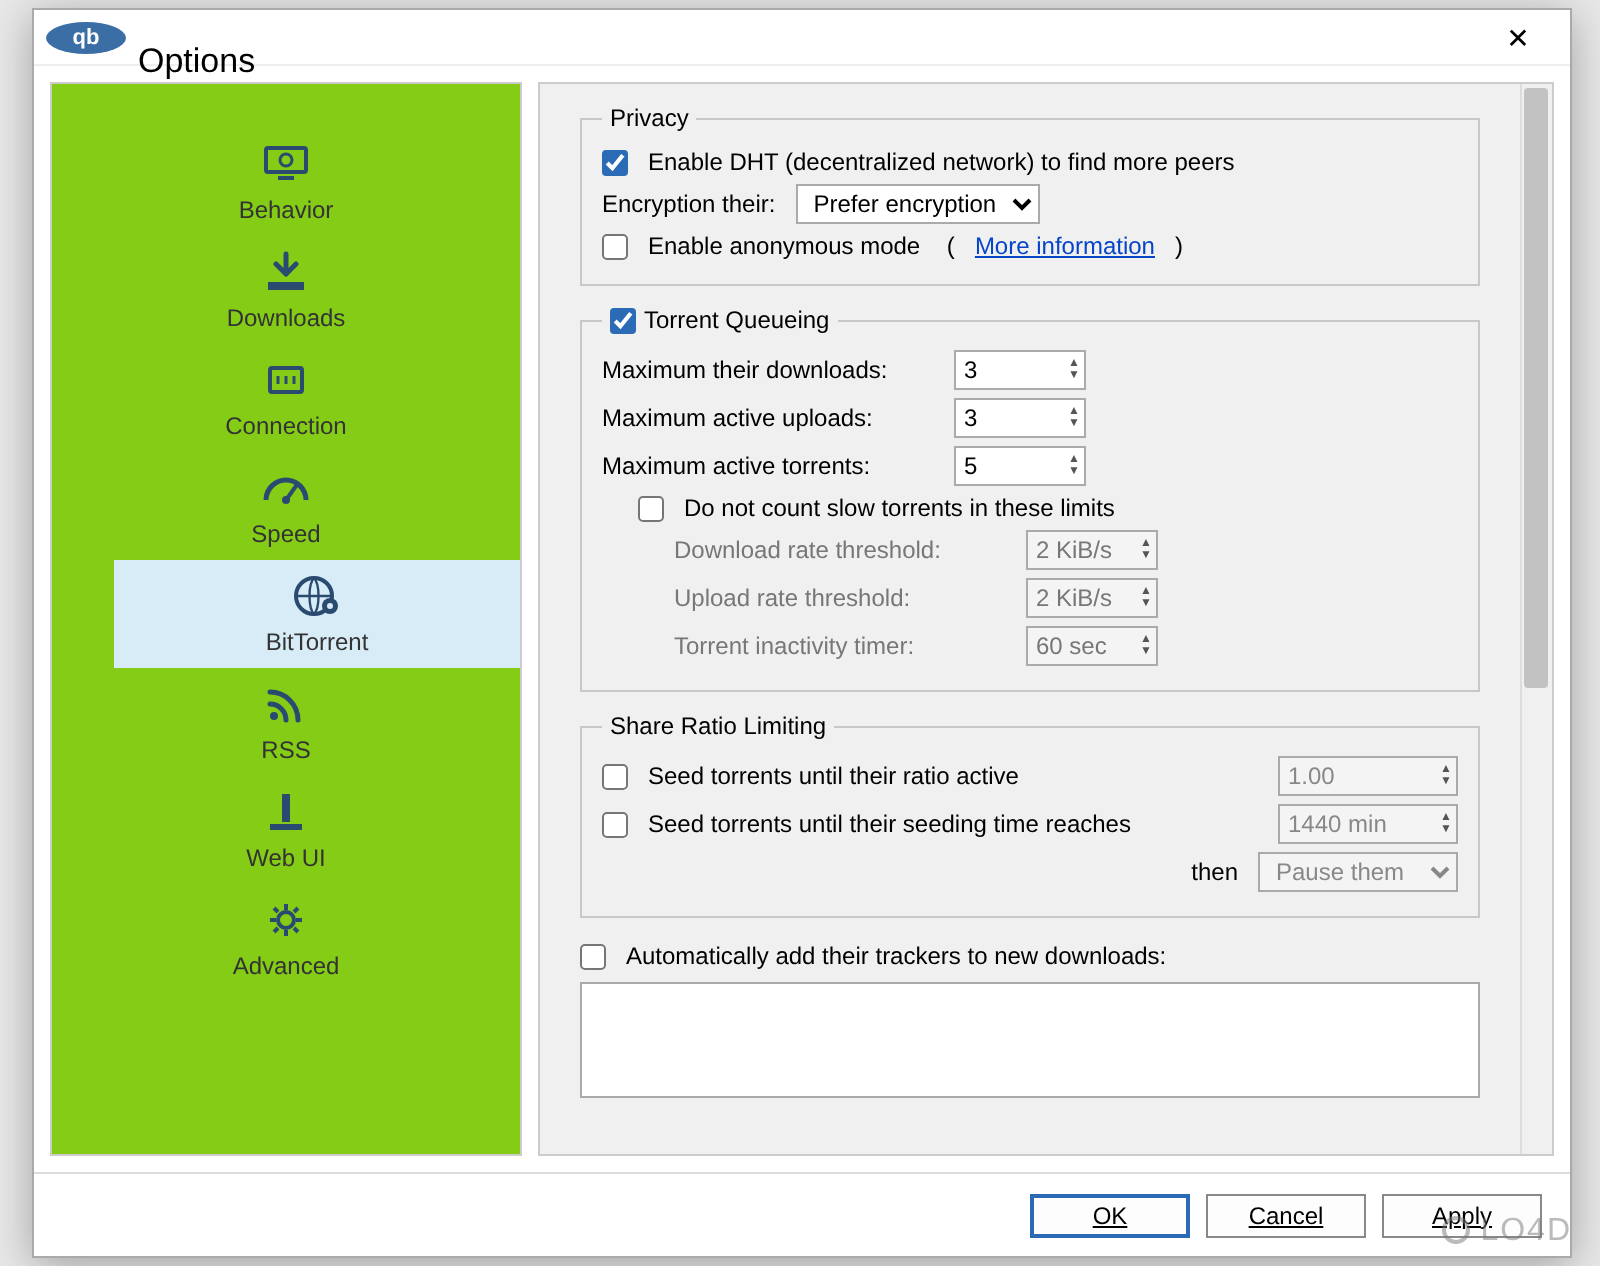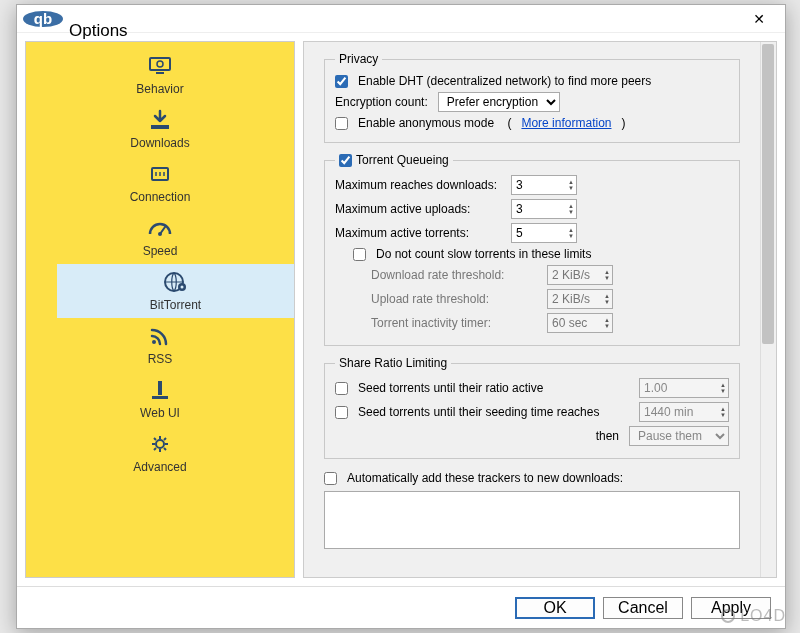--- a/index.html
+++ b/index.html
@@ -28,21 +28,21 @@
   display: flex;
   align-items: center;
   padding: 0 6px;
   border-bottom: 1px solid #eee;
 }
 .titlebar .app-icon {
   width: 40px; height: 16px;
   border-radius: 50%;
   background: #3b6ea5;
   color: #fff;
-  font-size: 15px;
+  font-size: 11px;
   font-weight: bold;
   display: flex;
   align-items: center;
   justify-content: center;
   margin-right: 6px;
 }
 .titlebar .title { flex: 1; font-size: 17px; margin-top: 24px; }
 .titlebar .close {
   width: 40px; height: 26px;
   display: flex; align-items: center; justify-content: center;
@@ -50,25 +50,25 @@
   cursor: pointer;
 }
 .body {
   flex: 1;
   display: flex;
   padding: 8px;
   gap: 8px;
   overflow: hidden;
 }
 .sidebar {
-  width: 270px;
+  width: 236px;
   border: 1px solid #ccc;
-  background: #fde047;
+  background: #84cc16;
   overflow-y: auto;
-  padding: 6px 0;
+  padding: 22px 0;
 }
 .side-item {
   display: flex;
   flex-direction: column;
   align-items: center;
   padding: 4px 0 6px;
   cursor: pointer;
   color: #333;
 }
 .side-item.selected {
@@ -177,23 +177,24 @@
   justify-content: flex-end;
   align-items: center;
   gap: 8px;
   padding: 0 14px;
 }
 .btn {
   min-width: 80px;
   height: 22px;
   border: 1px solid #888;
   background: #fdfdfd;
-  font-size: 16px;
+  font-size: 12px;
   font-family: inherit;
   cursor: pointer;
+  text-decoration: underline;
 }
 .btn.primary { border: 2px solid #2b6bb5; }
 
 .label-spin { display: flex; align-items: center; gap: 6px; }
 .label-spin .lbl { min-width: 170px; text-align: left; }
 
 .watermark {
   position: absolute;
   right: 14px; bottom: 8px;
   font-size: 16px;
@@ -306,39 +307,39 @@
     <div class="content-wrap">
       <div class="content">
 
         <fieldset class="group">
           <legend>Privacy</legend>
           <div class="row">
             <input type="checkbox" checked="" style="">
             <span>Enable DHT (decentralized network) to find more peers</span>
           </div>
           <div class="row">
-            <span>Encryption count:</span>
+            <span>Encryption their:</span>
             <select>
               <option>Prefer encryption</option>
             </select>
           </div>
           <div class="row">
             <input type="checkbox" style="">
             <span>Enable anonymous mode</span>
             &nbsp;(<a class="link">More information</a>)
           </div>
         </fieldset>
 
         <fieldset class="group">
           <legend>
             <input type="checkbox" checked="" style="">
             <span>Torrent Queueing</span>
           </legend>
           <div class="row label-spin">
-            <span class="lbl">Maximum reaches downloads:</span>
+            <span class="lbl">Maximum their downloads:</span>
             <span class="spin">
                 <span>3</span>
                 <span class="arrows">▲<br>▼</span>
               </span>
           </div>
           <div class="row label-spin">
             <span class="lbl">Maximum active uploads:</span>
             <span class="spin">
                 <span>3</span>
                 <span class="arrows">▲<br>▼</span>
@@ -399,21 +400,21 @@
           <div class="row" style="justify-content:flex-end;">
             <span>then</span>
             <select class="disabled" style="width:100px">
               <option>Pause them</option>
             </select>
           </div>
         </fieldset>
 
         <div class="row">
           <input type="checkbox" style="">
-          <span>Automatically add these trackers to new downloads:</span>
+          <span>Automatically add their trackers to new downloads:</span>
         </div>
         <div class="trackers-box"></div>
 
       </div>
       <div class="scrollbar-track">
         <div class="scrollbar-thumb"></div>
       </div>
     </div>
 
   </div>

